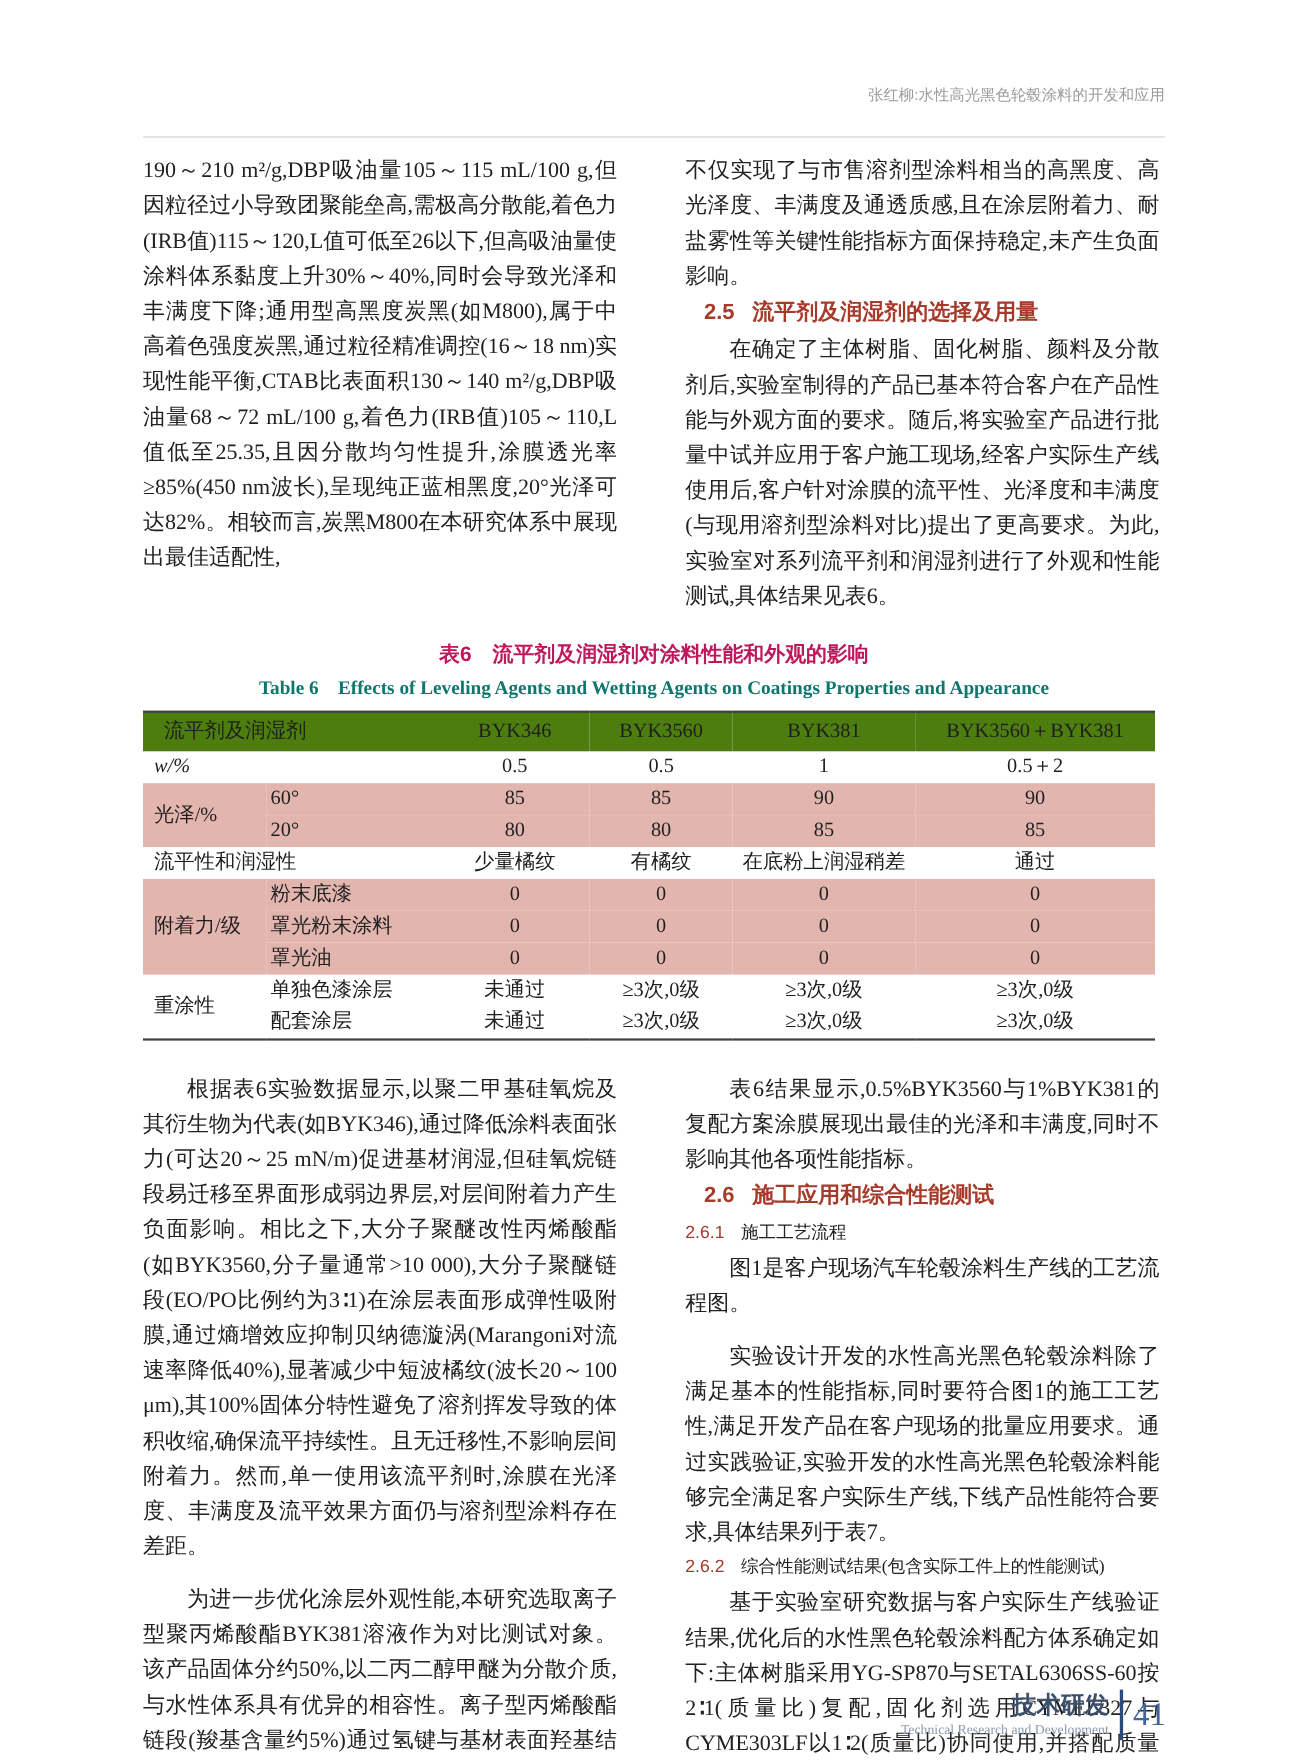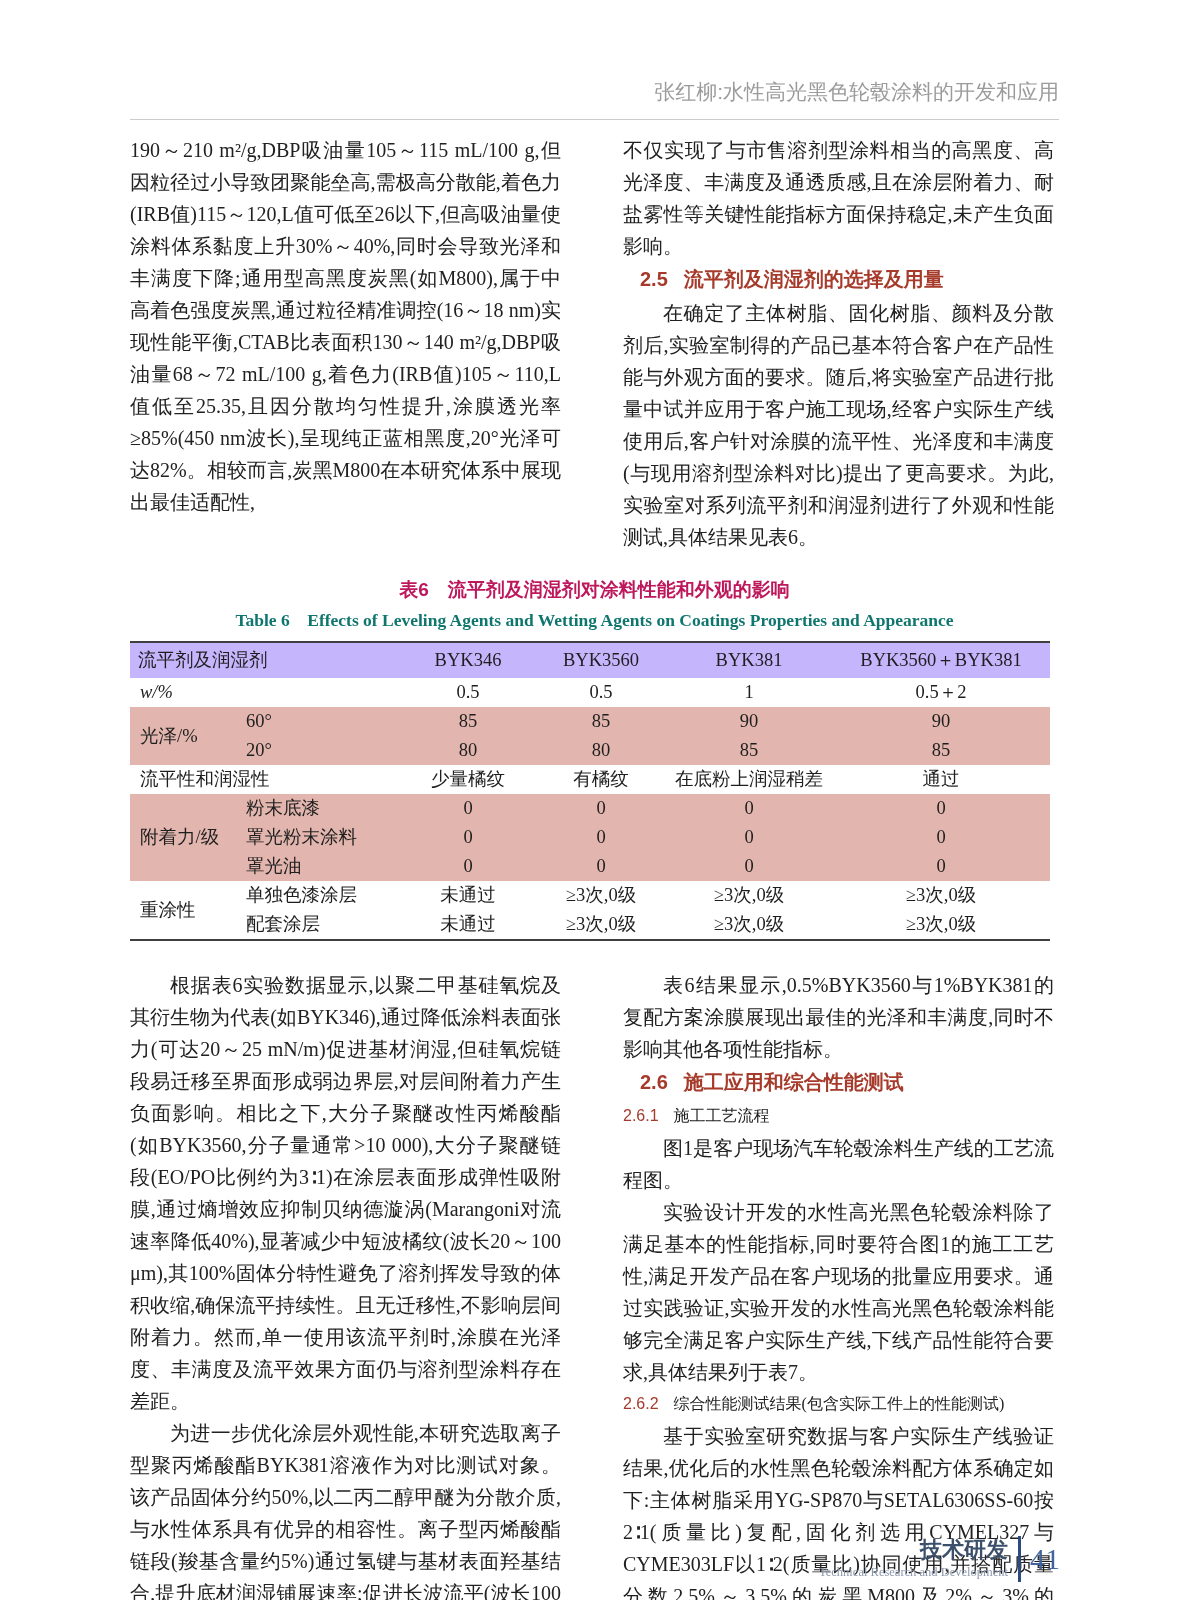--- a/index.html
+++ b/index.html
@@ -8,33 +8,33 @@
     font-family:"Liberation Serif","DejaVu Serif",serif;
     color:#212121;
   }
   .page{position:absolute;left:0;top:0;width:1187px;height:1600px;}
   .content{position:absolute;left:130px;top:78px;width:929px;}
 
   
   .running-head{
     text-align:right;
     font-family:"Liberation Sans","DejaVu Sans",sans-serif;
-    font-size:21px;color:#9b9b9b;
-    padding-bottom:13px;border-bottom:1px solid #cccccc;
+    font-size:14px;color:#9b9b9b;
+    padding-bottom:28px;border-bottom:1px solid #cccccc;
   }
 
   
   .cols{display:flex;gap:62px;}
   .col{width:431px;}
   .cols.top{margin-top:14px;}
   .cols.bottom{margin-top:28px;}
 
   p{margin:0;font-size:20px;line-height:32px;text-align:justify;}
   p.indent{text-indent:2em;}
-  p + p.indent{margin-top:0;}
+  p + p.indent{margin-top:16px;}
 
   
   .sec{
     margin:1px 17px;
     font-family:"Liberation Sans","DejaVu Sans",sans-serif;
     font-weight:bold;font-size:20px;line-height:33px;color:#a63a2b;
   }
   .sec .num{margin-right:16px;}
 
   
@@ -57,21 +57,21 @@
   }
   table.t6{
     width:920px;margin-top:9px;border-collapse:collapse;
     border-top:2px solid #3f3f3f;border-bottom:2px solid #3f3f3f;
     font-size:18.5px;
   }
   table.t6 td{
     padding:3px 4px;text-align:center;line-height:23px;color:#1e1e1e;
     vertical-align:middle;
   }
-  table.t6 tr.r-head td{background:#c4b5fd;padding:6px 8px;}
+  table.t6 tr.r-head td{background:#4d7c0f;padding:6px 19px;}
   table.t6 tr.r-pink td{background:#e2b6ae;}
   table.t6 td.lbl{text-align:left;padding-left:10px;}
   table.t6 td.sub{text-align:left;padding-left:4px;}
   table.t6 td.ital{font-style:italic;}
 
   
   .footer{
     position:absolute;right:127px;top:1536px;
     display:flex;align-items:center;
   }

